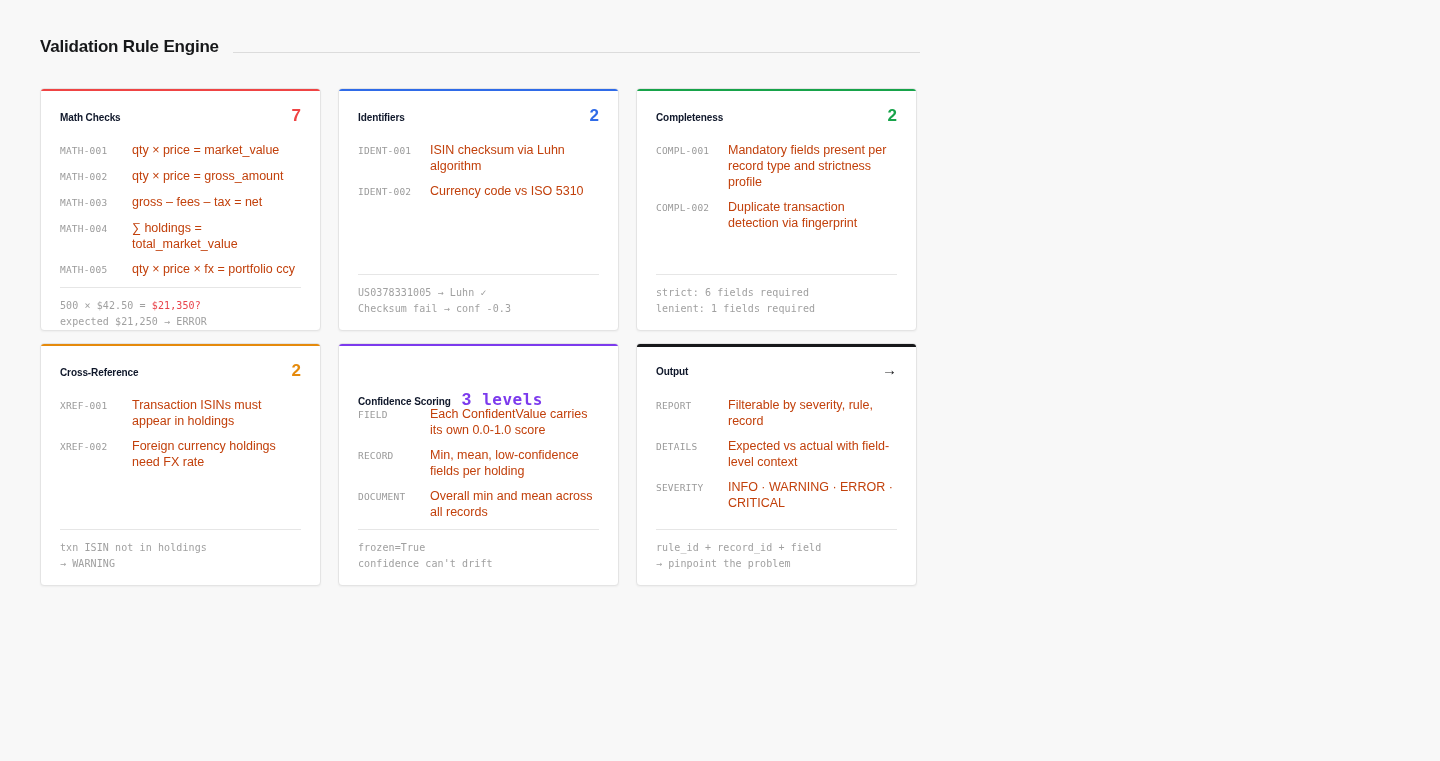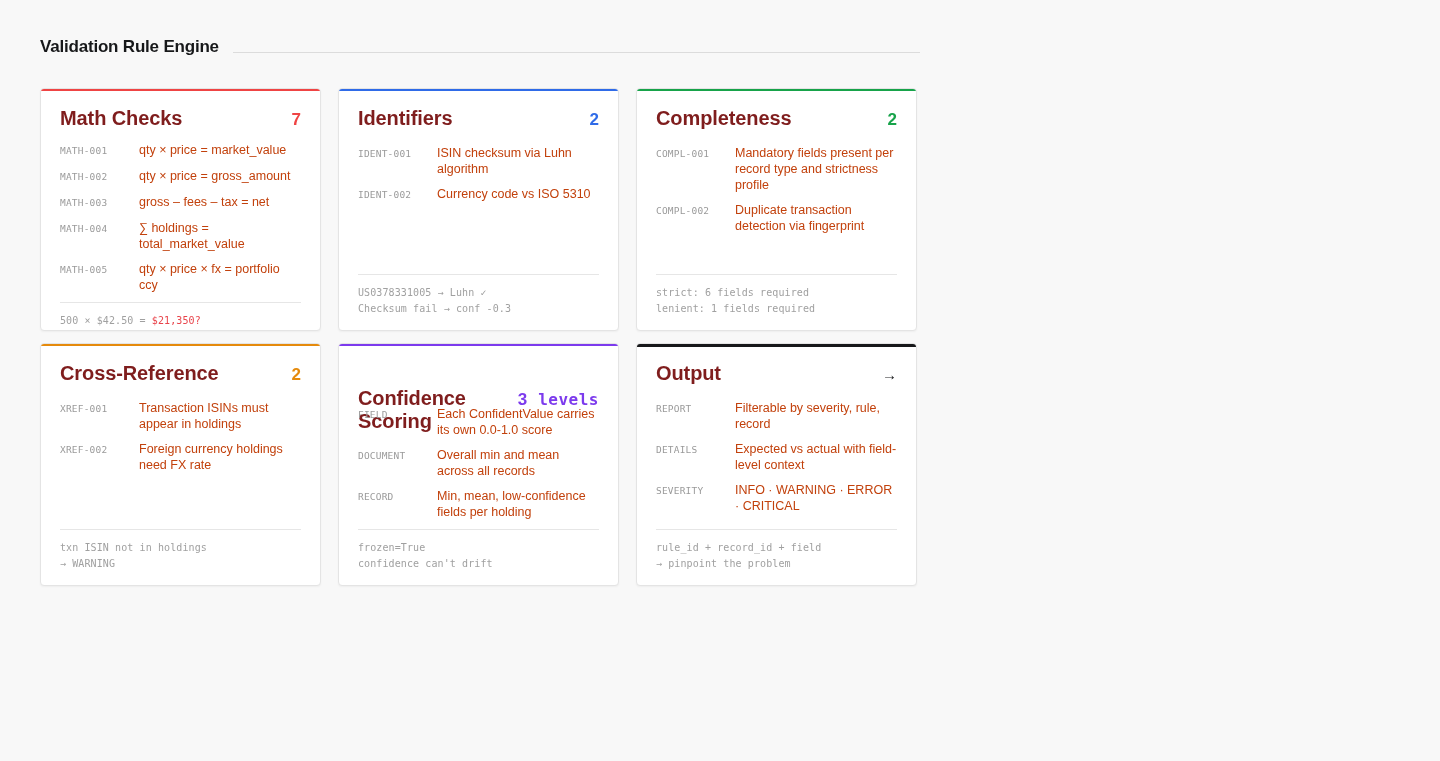--- a/index.html
+++ b/index.html
@@ -67,23 +67,23 @@
   .card.thick-accent .card-accent { height: 4px; }
 
   .card-head {
     display: flex;
     align-items: baseline;
     justify-content: space-between;
     margin-bottom: 15px;
     min-height: 20px;
   }
   .card-title {
-    font-size: 20px;
-    font-weight: bold;
-    color: #7f1d1d;
+    font-size: 10px;
+    font-weight: bold;
+    color: #0f172a;
     letter-spacing: -0.1px;
   }
   .card-head-left {
     display: flex;
     align-items: baseline;
     gap: 11px;
   }
   .card-metric {
     font-size: 17px;
     font-weight: bold;
@@ -101,21 +101,21 @@
     font-weight: bold;
     color: #17181a;
     line-height: 1;
   }
 
   
   .rules { flex: 1 1 auto; }
   .rule-row {
     display: flex;
     align-items: flex-start;
-    gap: 7px;
+    gap: 0;
     margin-bottom: 9px;
   }
   .rule-id {
     flex: 0 0 72px;
     font-family: "DejaVu Sans Mono", monospace;
     font-size: 9.5px;
     color: #9a9a9a;
     letter-spacing: 0.2px;
     line-height: 16px;
     padding-top: 1px;
@@ -253,27 +253,27 @@
             <div class="card-metric" style="color: rgb(124, 58, 237);">3</div>
             <div class="card-metric-word" style="color: rgb(124, 58, 237);">levels</div>
           </div>
         </div>
         <div class="rules">
           <div class="rule-row">
             <div class="rule-id">FIELD</div>
             <div class="rule-text">Each ConfidentValue carries its own 0.0-1.0 score</div>
           </div>
           <div class="rule-row">
+            <div class="rule-id">RECORD</div>
+            <div class="rule-text">Min, mean, low-confidence fields per holding</div>
+          </div>
+          <div class="rule-row">
             <div class="rule-id">DOCUMENT</div>
             <div class="rule-text">Overall min and mean across all records</div>
           </div>
-          <div class="rule-row">
-            <div class="rule-id">RECORD</div>
-            <div class="rule-text">Min, mean, low-confidence fields per holding</div>
-          </div>
         </div>
         <div class="card-foot"><div><span>frozen=True</span></div><div>confidence can't drift</div></div>
       </div>
       <div class="card thick-accent">
         <div class="card-accent" style="background: rgb(23, 24, 26);"></div>
         <div class="card-head">
           <div class="card-head-left">
             <div class="card-title">Output</div>
           </div>
           <div class="arrow-icon">→</div>

